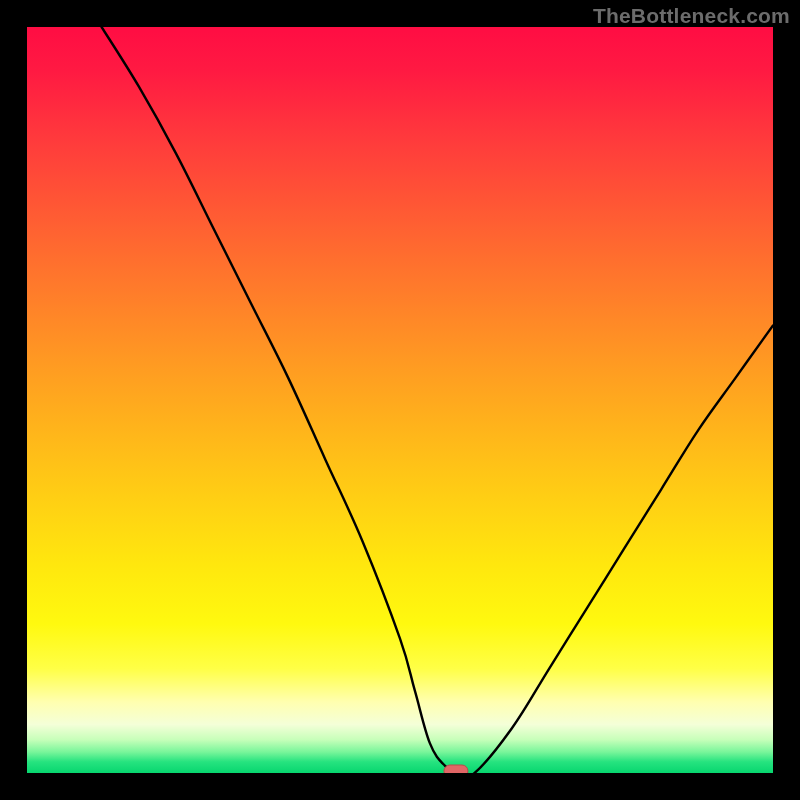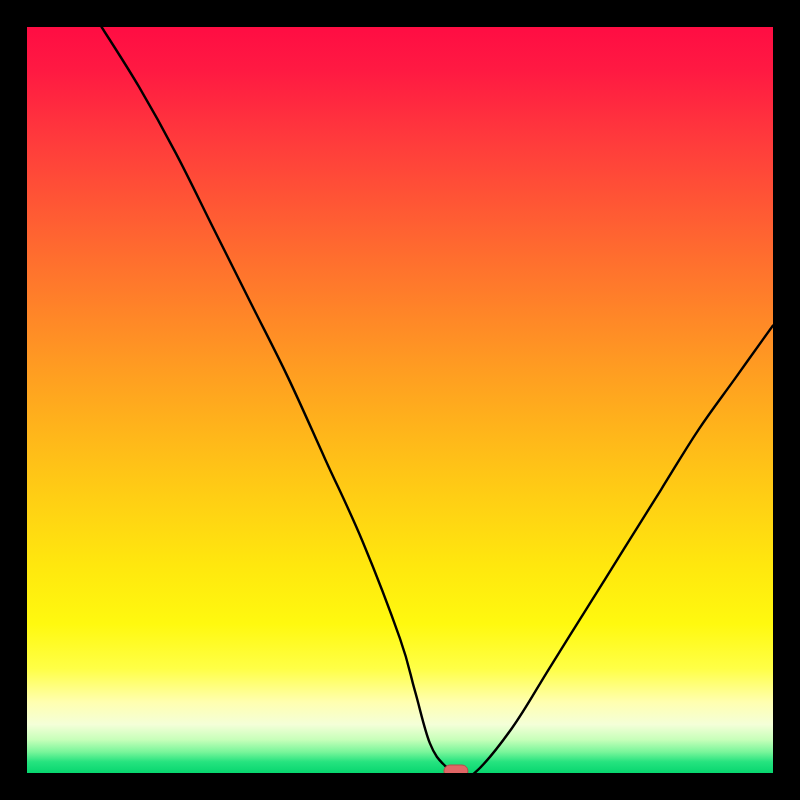--- a/index.html
+++ b/index.html
@@ -64,13 +64,14 @@
             <stop offset="98.5%" stop-color="#26e37f"></stop>
             <stop offset="100%" stop-color="#07d66f"></stop>
           </linearGradient>
       </defs>
       <rect x="0" y="0" width="746" height="746" fill="url(#bg-grad)"></rect>
       <path id="curve-path" fill="none" stroke-width="2.4" stroke-linejoin="round" stroke-linecap="round" d="M 74.60000000000001 0 C 81.31400000000001 10.742399999999991, 98.472 36.852399999999946, 111.89999999999999 59.67999999999995 C 125.32799999999999 82.50759999999995, 135.77200000000002 101.30680000000005, 149.20000000000002 126.82000000000005 C 162.62800000000001 152.33320000000006, 173.072 174.56399999999996, 186.5 201.41999999999996 C 199.928 228.27599999999995, 210.37199999999999 249.164, 223.79999999999998 276.02 C 237.22799999999998 302.876, 247.67199999999997 322.4212, 261.09999999999997 350.62 C 274.52799999999996 378.8188, 284.97200000000004 403.1384, 298.40000000000003 432.68 C 311.82800000000003 462.2216, 322.272 482.5128, 335.7 514.74 C 349.128 546.9672, 363.6004 584.864, 373 611.72 C 382.3996 638.576, 382.5488 645.1408, 387.92 663.94 C 393.2912 682.7392000000001, 397.46880000000004 702.732, 402.84000000000003 716.16 C 408.2112 729.588, 412.38880000000006 733.1687999999999, 417.76000000000005 738.54 C 423.13120000000004 743.9112, 427.30879999999996 744.6572, 432.67999999999995 746 C 438.05119999999994 747.3428, 438.20039999999995 754.0568, 447.59999999999997 746 C 456.9996 737.9432, 471.47200000000004 720.0392, 484.90000000000003 701.24 C 498.32800000000003 682.4408, 508.77199999999993 663.0447999999999, 522.1999999999999 641.56 C 535.6279999999999 620.0752, 546.072 603.3648, 559.5 581.88 C 572.928 560.3952, 583.3720000000001 543.6848, 596.8000000000001 522.2 C 610.2280000000001 500.71520000000004, 620.672 484.0048, 634.1 462.52 C 647.528 441.0352, 657.972 422.98199999999997, 671.4 402.84 C 684.828 382.698, 695.2719999999999 369.4192, 708.6999999999999 350.62 C 722.1279999999999 331.8208, 739.286 307.79960000000005, 746 298.40000000000003" stroke="#000000"></path>
       <rect id="marker" rx="6" ry="6" height="12" width="24" x="416.95" y="738" fill="#e06666" stroke="#b94a4a" stroke-width="1"></rect>
     </svg>
   </div>
 
+  <div class="watermark">TheBottleneck.com</div>
 </div>
 
 </body></html>

